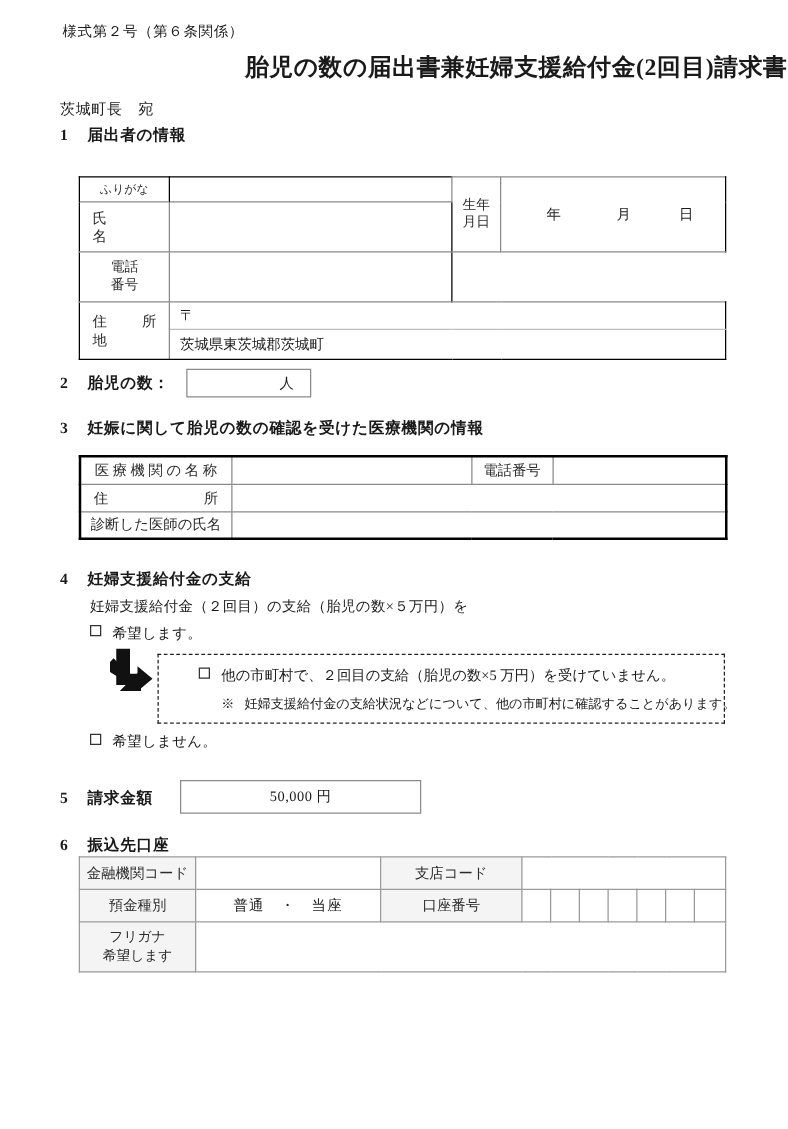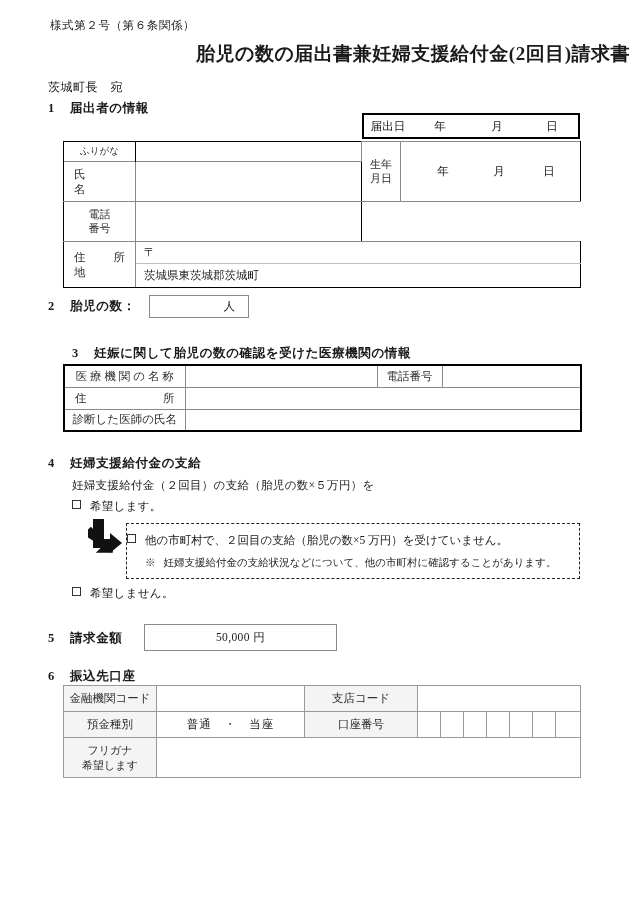--- a/index.html
+++ b/index.html
@@ -115,21 +115,21 @@
   .cbox {
     display: inline-block; width: 9px; height: 9px;
     border: 1px solid #333; margin-right: 9px;
     vertical-align: 1px;
   }
   #arrow-glyph { position: absolute; left: 88px; top: 518px; }
   #dashed-note {
     position: absolute; left: 126px; top: 523px;
     width: 454px; height: 56px;
     border: 1px dashed #222;
-    padding: 9px 0 0 0;
+    padding: 9px 0 0 32px;
   }
   #dashed-note .note-main { font-size: 11.5px; white-space: nowrap; }
   #dashed-note .note-sub { font-size: 10.5px; margin-top: 8px; padding-left: 18px; white-space: nowrap; }
   #dashed-note .note-sub .mark { margin-right: 8px; }
 
   
   #claim-amount-box {
     position: absolute; left: 144px; top: 624px;
     width: 193px; height: 27px;
     border: 1px solid #8a8a8a;
@@ -152,26 +152,20 @@
 <div class="page">
 
   <div class="form-code">様式第２号（第６条関係）</div>
   <div class="doc-title">胎児の数の届出書兼妊婦支援給付金(2回目)請求書</div>
   <div class="addressee">茨城町長　宛</div>
 
   <div class="sec-head" style="left:48px; top:100px;">
     <span class="num">1</span><span>届出者の情報</span>
   </div>
 
-  <div id="submit-date-box">
-    <span class="sd-label">届出日</span>
-    <span class="sd-y">年</span>
-    <span class="sd-m">月</span>
-    <span class="sd-d">日</span>
-  </div>
 
   <table id="applicant-table">
     <colgroup>
       <col style="width:72px">
         <col style="width:226px">
       <col style="width:39px">
         <col style="width:180px">
     </colgroup>
     <tbody>
       <tr>
@@ -205,21 +199,21 @@
   </table>
 
   <div class="sec-head" style="left:48px; top:298px;">
     <span class="num">2</span><span>胎児の数：</span>
   </div>
   <div id="fetus-count-box">
     <span></span>
     <span>人</span>
   </div>
 
-  <div class="sec-head" style="left:48px; top:345px;margin-left:24px;">
+  <div class="sec-head" style="left:48px; top:334px;">
     <span class="num">3</span><span>妊娠に関して胎児の数の確認を受けた医療機関の情報</span>
   </div>
 
   <table id="medical-table" class="tbl-outer">
     <colgroup>
       <col style="width:121px">
         <col style="width:192px">
       <col style="width:65px">
         <col style="width:139px">
     </colgroup>

